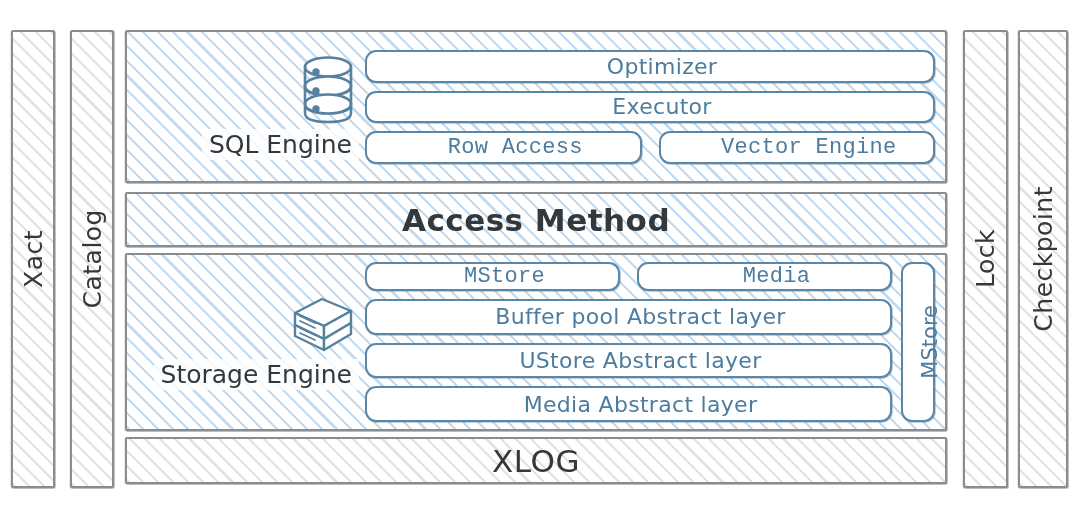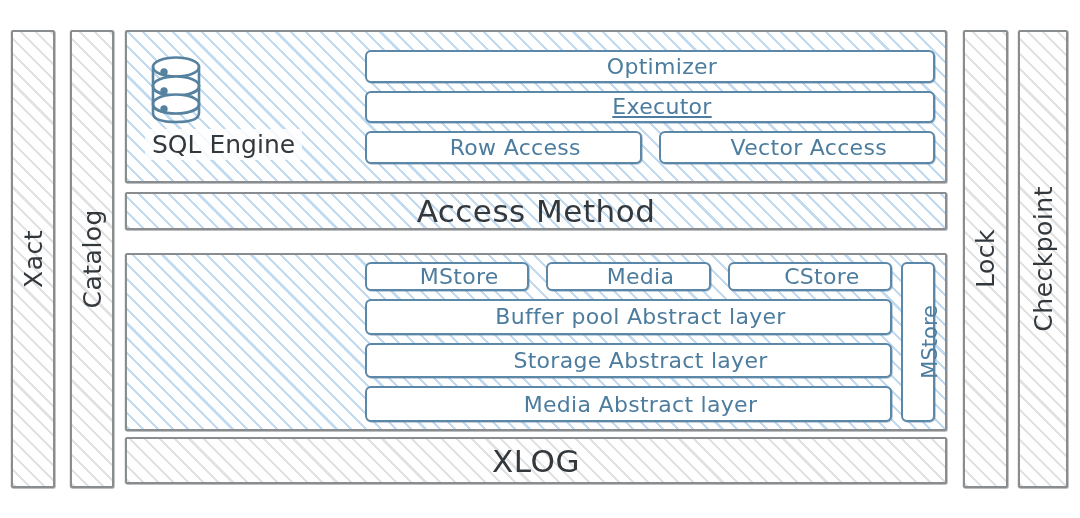--- a/index.html
+++ b/index.html
@@ -33,21 +33,21 @@
 
   
   .sketch-gray {
     border: 2.6px solid #8a8d90;
     border-radius: 2px;
     box-shadow: 0.8px 0.8px 0 0 rgba(120,123,126,.55),
                 -0.6px 0.4px 0 0 rgba(150,152,155,.35);
   }
   .sketch-blue {
     border: 2.3px solid #5b87a8;
-    border-radius: 6px;
+    border-radius: 11px;
     box-shadow: 0.8px 0.8px 0 0 rgba(80,120,150,.45);
     padding-left: 24px;
   }
 
   
   .pillar {
     position: absolute;
     display: flex;
     align-items: center;
     justify-content: center;
@@ -71,21 +71,21 @@
   .engine-row { padding: 0; }
 
   .engine-ident {
     position: absolute;
     left: 18px;
     top: 0;
     width: 214px;
     height: 100%;
     display: flex;
     flex-direction: column;
-    align-items: flex-start;
+    align-items: flex-end;
     justify-content: center;
     gap: 2px;
   }
   .engine-name {
     font-size: 25px;
     color: #33383d;
     background: rgba(255,255,255,0.82);
     padding: 1px 7px;
     white-space: nowrap;
     font-weight: 500;
@@ -108,21 +108,21 @@
     background: #ffffff;
     display: flex;
     align-items: center;
     justify-content: center;
     color: #4c7c9e;
     font-size: 22px;
     white-space: nowrap;
     letter-spacing: 0.3px;
   }
 
-  .row-flex { display: flex; gap: 17px; }
+  .row-flex { display: flex; gap: 17px; font-family: Liberation Mono, monospace; }
   .row-flex > .ibox { flex: 1; }
 
   
   .plain-band {
     justify-content: center;
     color: #33383d;
     font-size: 31px;
     letter-spacing: 0.5px;
     font-weight: 500;
   }
@@ -186,44 +186,59 @@
             <circle cx="19" cy="38" r="2.4" fill="#56829f"></circle>
             <circle cx="19" cy="56" r="2.4" fill="#56829f"></circle>
           </g>
         </svg>
       </span>
       <span class="engine-name">SQL Engine</span>
     </div>
 
     <div class="engine-boxes">
       <div class="ibox sketch-blue" style="height:33px;">Optimizer</div>
-      <div class="ibox sketch-blue" style="height:32px;text-decoration:underline;">Executor</div>
+      <div class="ibox sketch-blue" style="height:32px;">Executor</div>
       <div class="row-flex" style="height:33px;">
         <div class="ibox sketch-blue">Row Access</div>
-        <div class="ibox sketch-blue">Vector Access</div>
+        <div class="ibox sketch-blue">Vector Engine</div>
       </div>
     </div>
   </div>
 
-  <div class="band plain-band sketch-gray hatch-blue" style="top:162px; height:38px;">
+  <div class="band plain-band sketch-gray hatch-blue" style="top:162px; height:55px;font-weight:bold;">
     <span>Access Method</span>
   </div>
 
   <div class="band engine-row sketch-gray hatch-blue" style="top:223px; height:178px;">
 
+    <div class="engine-ident">
+      <span>
+        <svg class="icon-svg" width="74" height="62" viewBox="0 0 74 62">
+          <g fill="#ffffff" stroke="#56829f" stroke-width="2.4" stroke-linecap="round" stroke-linejoin="round">
+            <path d="M10 18 L37 4 L66 16 L39 31 Z"></path>
+            <path d="M10 18 L10 30 L39 44 L39 31 Z"></path>
+            <path d="M39 31 L66 16 L66 28 L39 44 Z"></path>
+            <path d="M10 30 L10 41 L39 55 L39 44 Z"></path>
+            <path d="M39 44 L66 28 L66 39 L39 55 Z"></path>
+            <path d="M15 21 L30 28 M15 26 L30 33" stroke-width="1.8"></path>
+            <path d="M15 33 L30 40 M15 38 L30 45" stroke-width="1.8"></path>
+          </g>
+        </svg>
+      </span>
+      <span class="engine-name">Storage Engine</span>
+    </div>
 
     <div class="storage-inner">
       <div class="storage-stack">
         <div class="row-flex">
           <div class="ibox sketch-blue">MStore</div>
           <div class="ibox sketch-blue">Media</div>
-          <div class="ibox sketch-blue">CStore</div>
         </div>
         <div class="ibox sketch-blue">Buffer pool Abstract layer</div>
-        <div class="ibox sketch-blue">Storage Abstract layer</div>
+        <div class="ibox sketch-blue">UStore Abstract layer</div>
         <div class="ibox sketch-blue">Media Abstract layer</div>
       </div>
       <div class="mstore sketch-blue">
         <span>MStore</span>
       </div>
     </div>
   </div>
 
   <div class="band plain-band sketch-gray hatch-gray" style="top:407px; height:47px;">
     <span>XLOG</span>

